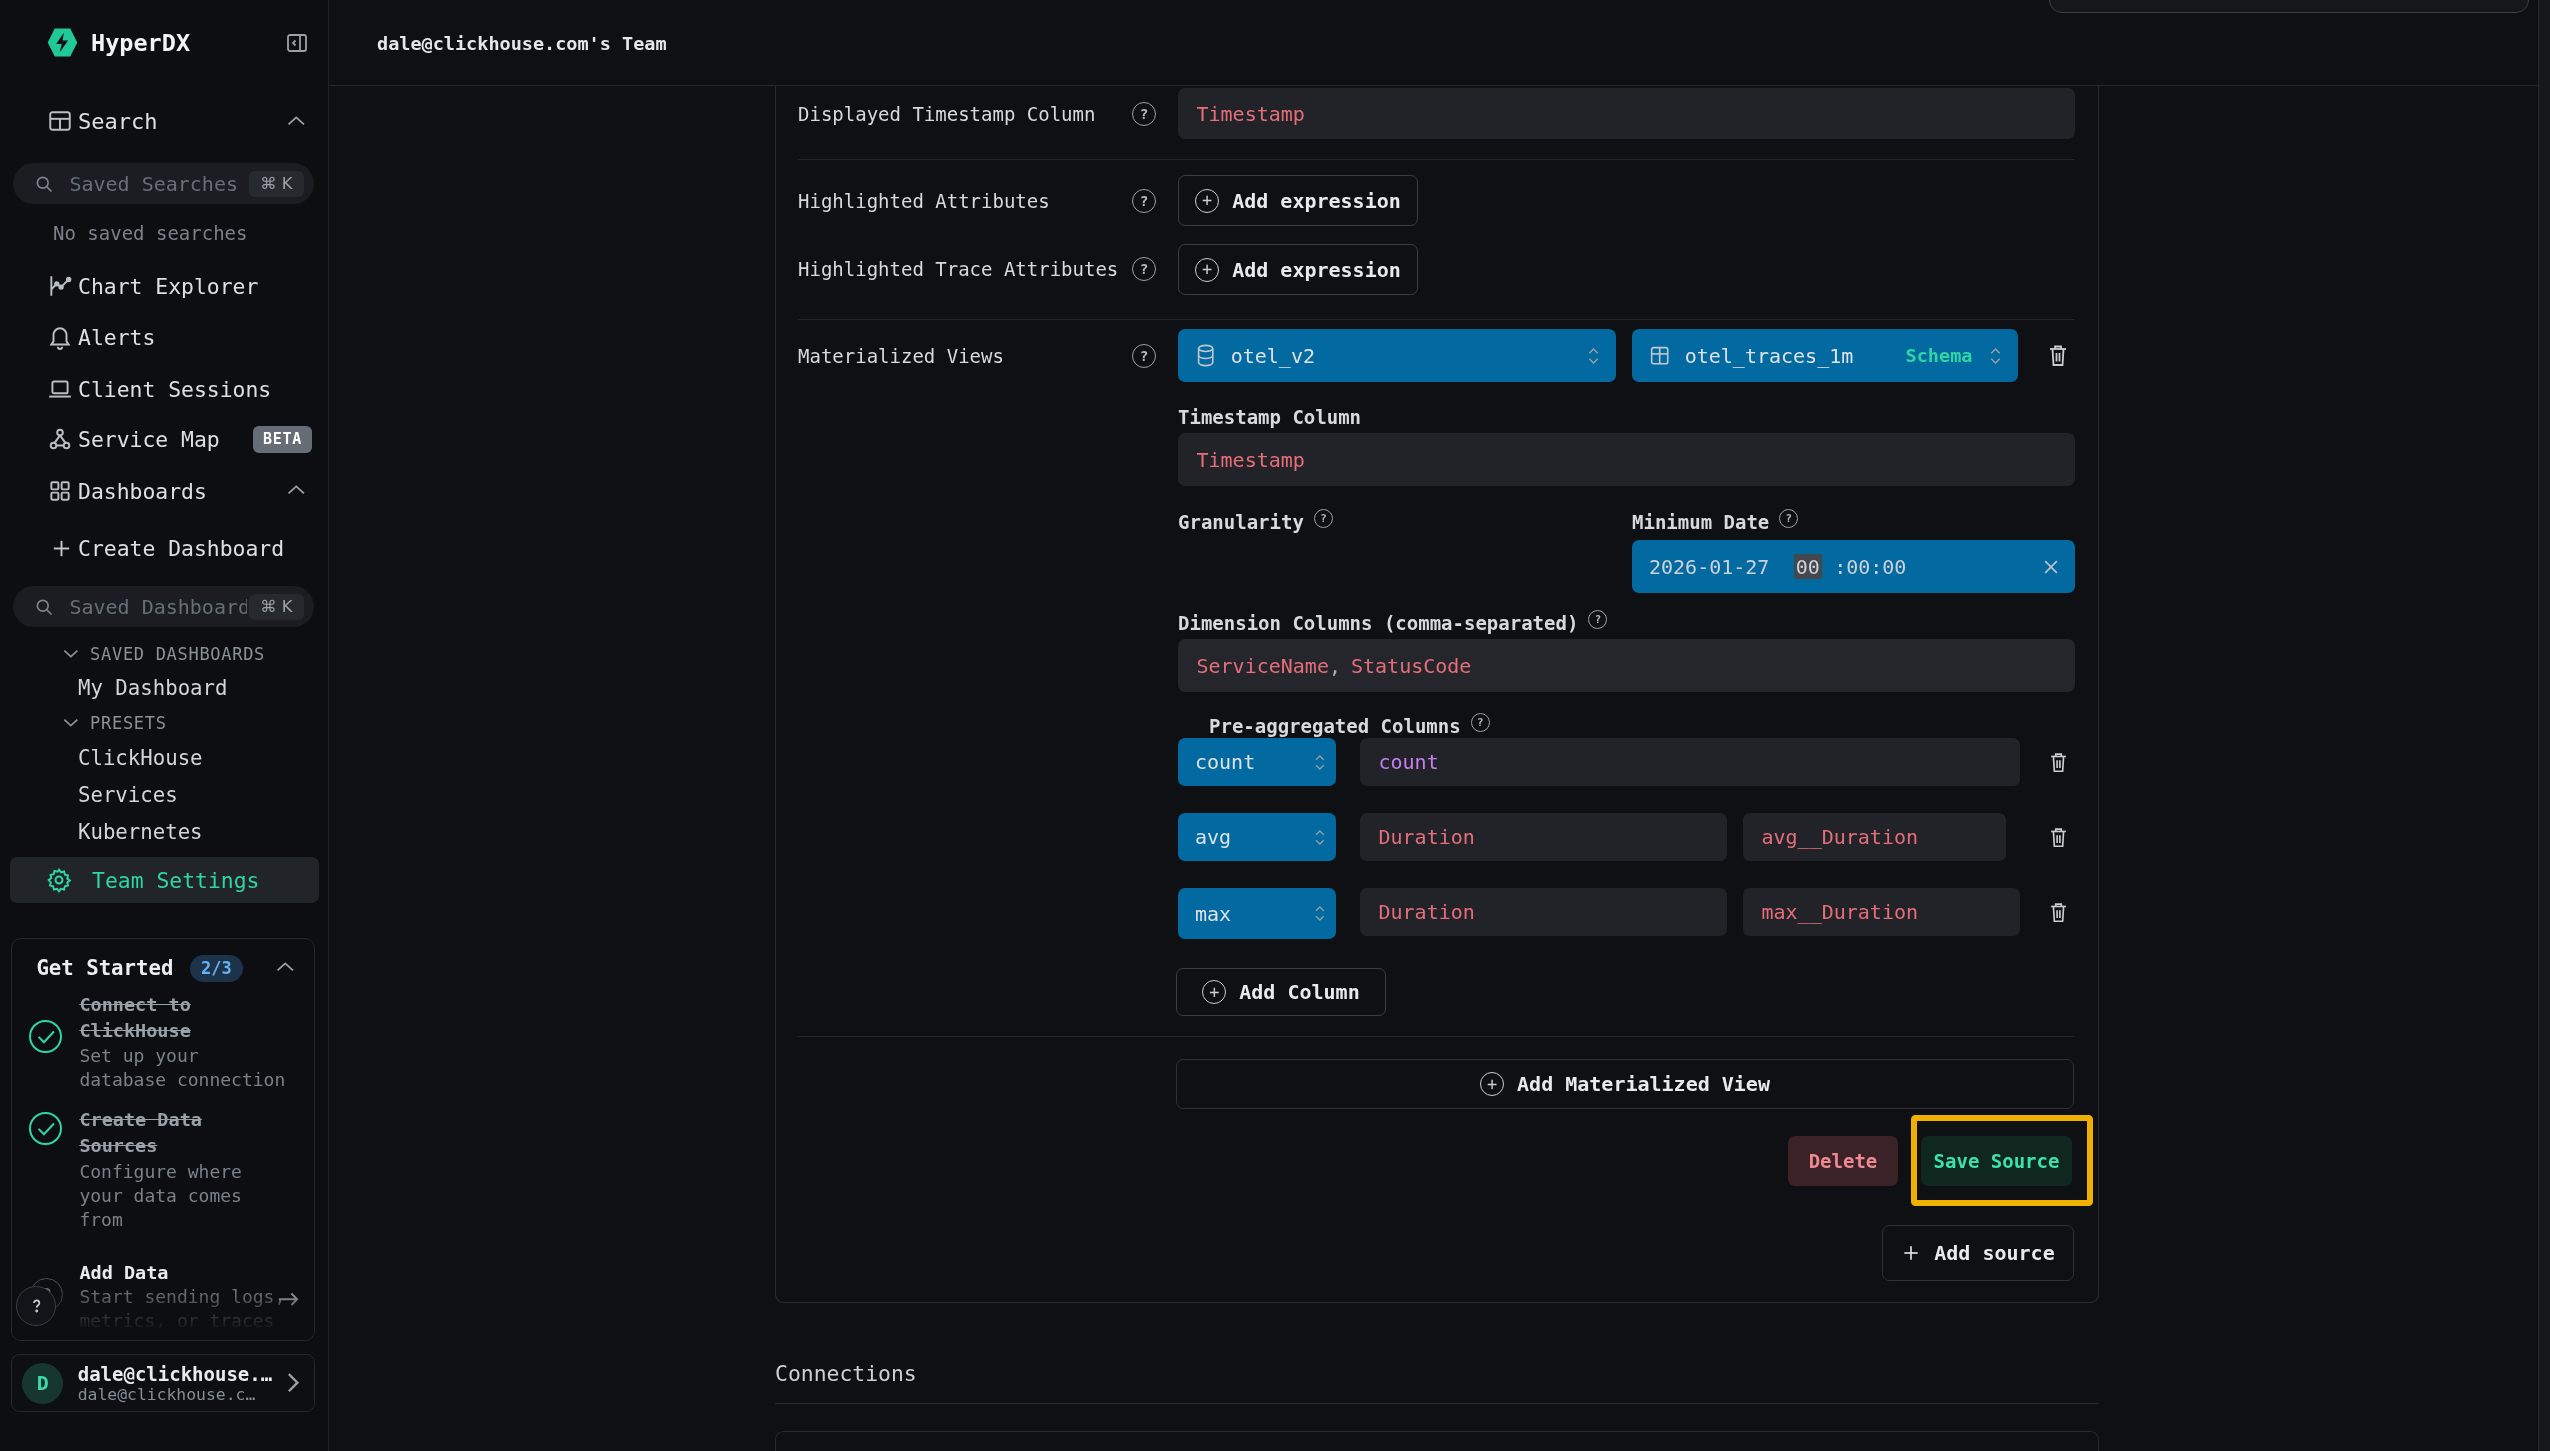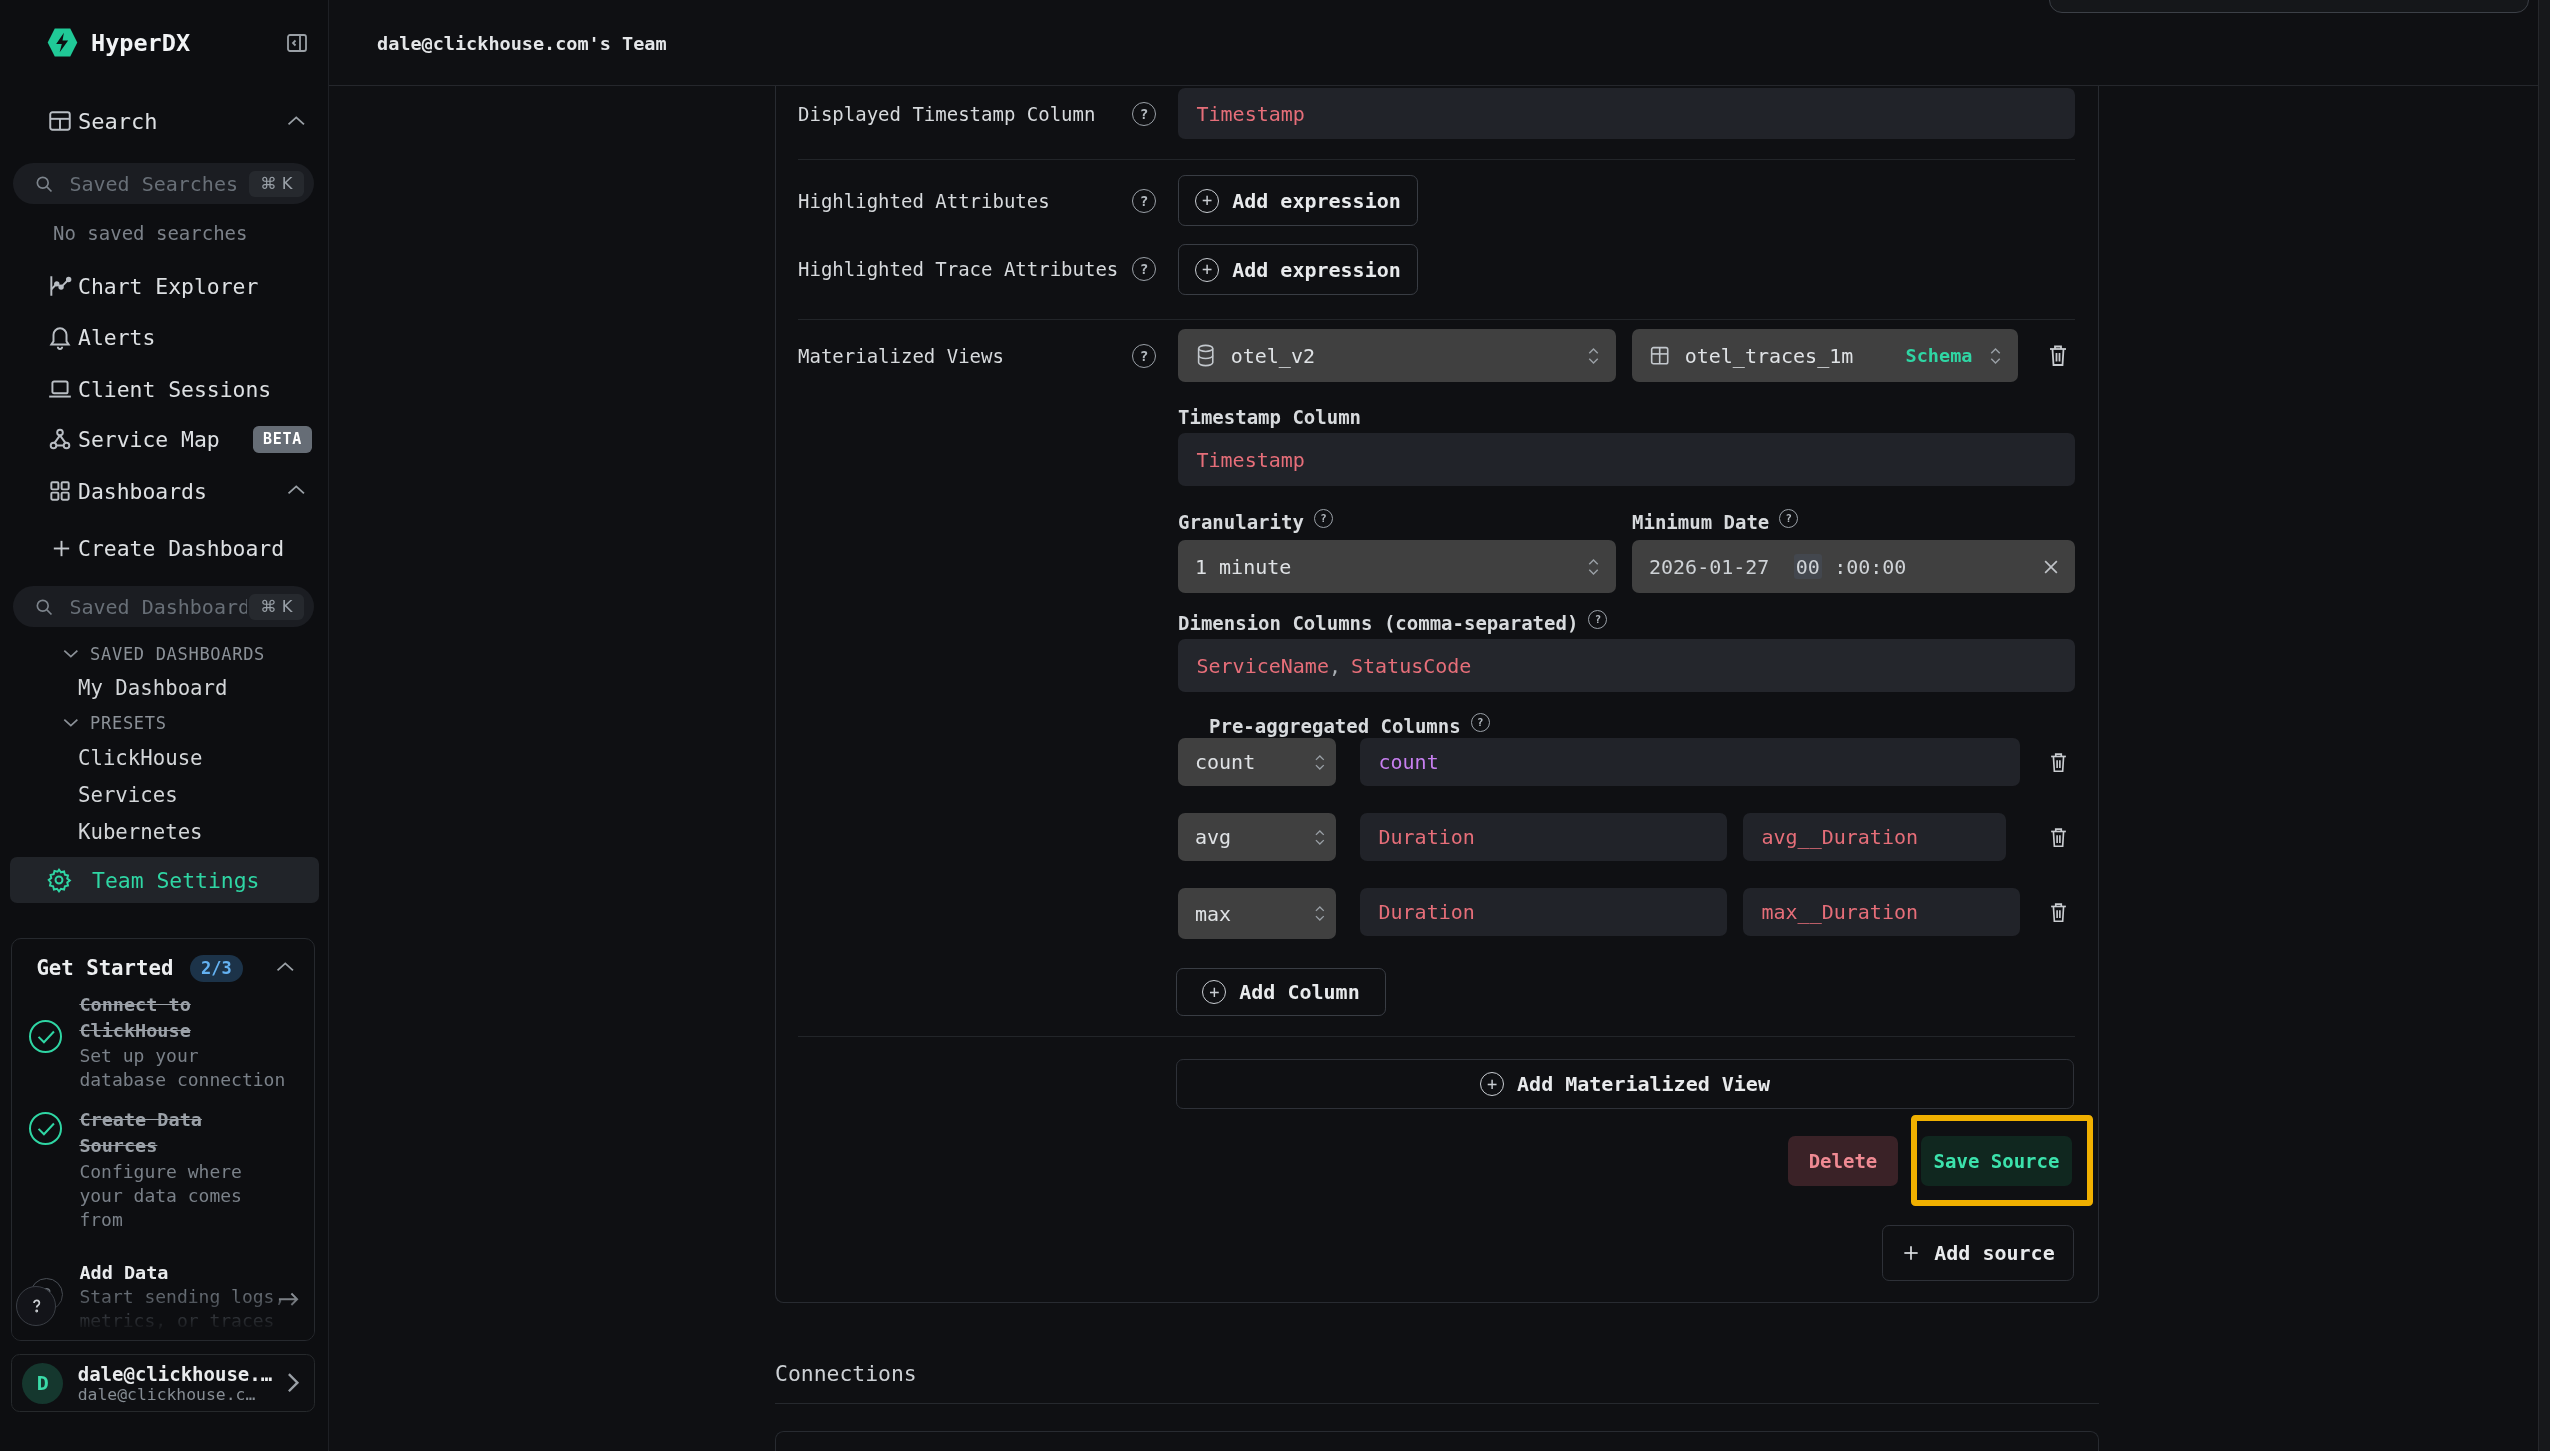--- a/index.html
+++ b/index.html
@@ -41,21 +41,21 @@
   .scroll-strip{position:absolute;left:2538px;top:0;width:12px;height:1451px;background:#17181b;border-left:0.7px solid #26282c;}
 
   .card{position:absolute;left:775px;top:86px;width:1324px;height:1217px;border-left:0.7px solid #282b31;border-right:0.7px solid #282b31;border-bottom:0.7px solid #282b31;border-radius:0 0 8.6px 8.6px;}
   .card2{position:absolute;left:775px;top:1431px;width:1324px;height:28.5px;border:0.7px solid #282b31;border-bottom:none;border-radius:8.6px 8.6px 0 0;}
 
   .rowlbl{position:absolute;display:flex;align-items:center;height:48px;font-size:19px;color:#d7dadd;}
   .nestlbl{position:absolute;display:flex;align-items:center;height:28.5px;font-size:19px;font-weight:700;color:#d7dadd;gap:10px;}
   .help{width:24px;height:24px;border-radius:50%;border:1.4px solid #9aa0a7;color:#b3b9bf;font-size:14.3px;font-weight:bold;display:flex;align-items:center;justify-content:center;}
   .help.sup{width:19px;height:19px;font-size:10.7px;border-width:1.4px;margin-top:-7.1px;}
   .inp{position:absolute;background:#212329;border-radius:7.1px;display:flex;align-items:center;padding:0 18.5px;font-size:20px;}
-  .sel{position:absolute;background:#404040;border-radius:7.1px;display:flex;align-items:center;padding:0 14.3px 0 17px;font-size:20px;color:#dfe2e5;gap:14.3px;}
+  .sel{position:absolute;background:#0369a1;border-radius:7.1px;display:flex;align-items:center;padding:0 14.3px 0 17px;font-size:20px;color:#dfe2e5;gap:14.3px;}
   .sel .flex1,.inp .flex1{flex:1;}
   .btn-outline{position:absolute;background:transparent;border:1.4px solid #393d44;border-radius:7.1px;display:flex;align-items:center;justify-content:center;gap:13px;font-size:20px;font-weight:bold;color:#e8eaec;}
   .plus-circle{width:24px;height:24px;border-radius:50%;border:1.4px solid #c9cdd2;color:#c9cdd2;font-size:17px;font-weight:normal;display:flex;align-items:center;justify-content:center;line-height:1;}
   .divider{position:absolute;height:0.7px;background:#222529;}
   .code-red{color:#e66e79;}
   .code-purple{color:#c77ff0;}
   .sep-gray{color:#a9aeb4;margin-right:10px;}
   .schema-badge{color:#2fd6a4;font-size:18.5px;font-weight:600;}
   .trash-btn{position:absolute;width:28.5px;height:28.5px;display:flex;align-items:center;justify-content:center;color:#c9ccd0;}
   .hour-hl{background:#43474e;border-radius:2.9px;padding:0.7px 2.1px;margin:0 -2.1px;}
@@ -338,28 +338,20 @@
 
   <div class="nestlbl" style="left:1178px;top:403px;">Timestamp Column</div>
   <div class="inp" style="left:1178px;top:433px;width:897px;height:53px;">
     <span class="code-red">Timestamp</span>
   </div>
 
   <div class="nestlbl" style="left:1178px;top:508px;">
     <span>Granularity</span>
     <span class="help sup">?</span>
   </div>
-  <div class="sel" style="left:1178px;top:540px;width:438px;height:53px;">
-    <span>1 minute</span>
-    <span class="flex1"></span>
-    <svg width="17" height="24" viewBox="0 0 24 34" fill="none" stroke="#9aa0a6" stroke-width="2">
-        <path d="M6 13l6-6 6 6"></path>
-        <path d="M6 21l6 6 6-6"></path>
-      </svg>
-  </div>
 
   <div class="nestlbl" style="left:1632px;top:508px;">
     <span>Minimum Date</span>
     <span class="help sup">?</span>
   </div>
   <div class="sel" style="left:1632px;top:540px;width:443px;height:53px;color:#ced2d6;">
     <span style="white-space:pre;">2026-01-27 </span>
       <span class="hour-hl">00</span>
       <span>:00:00</span>
     <span class="flex1"></span>

